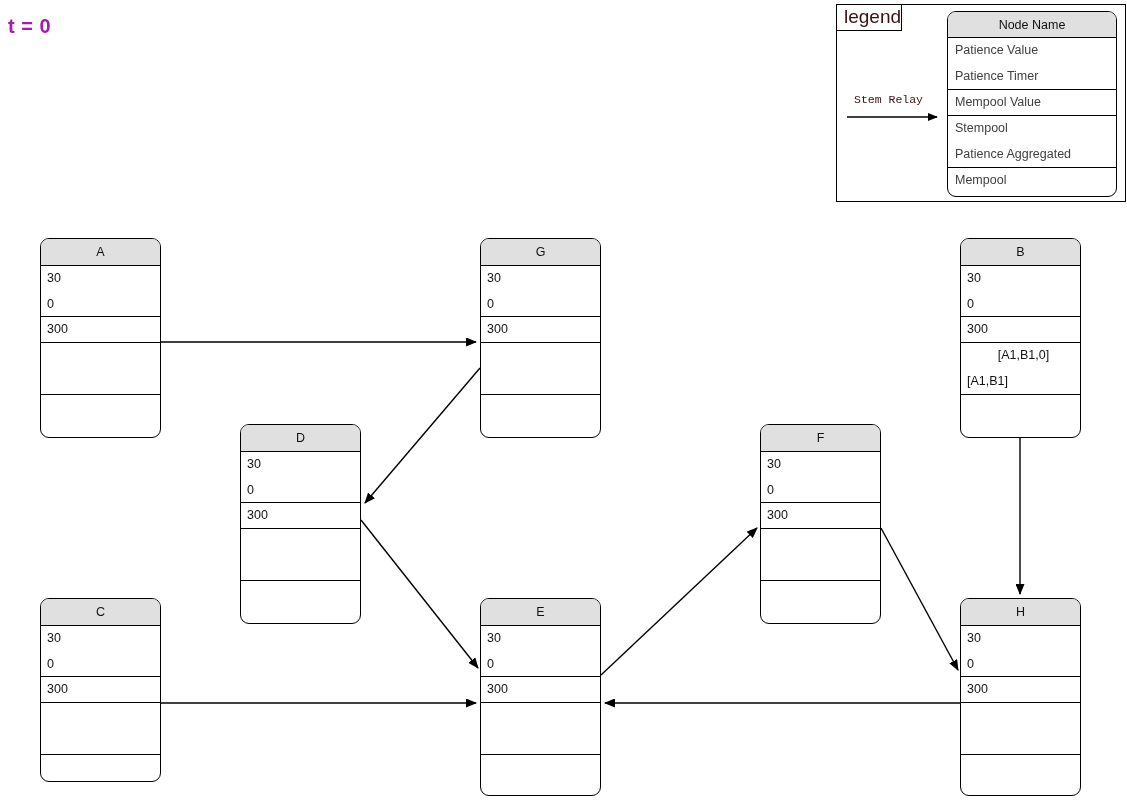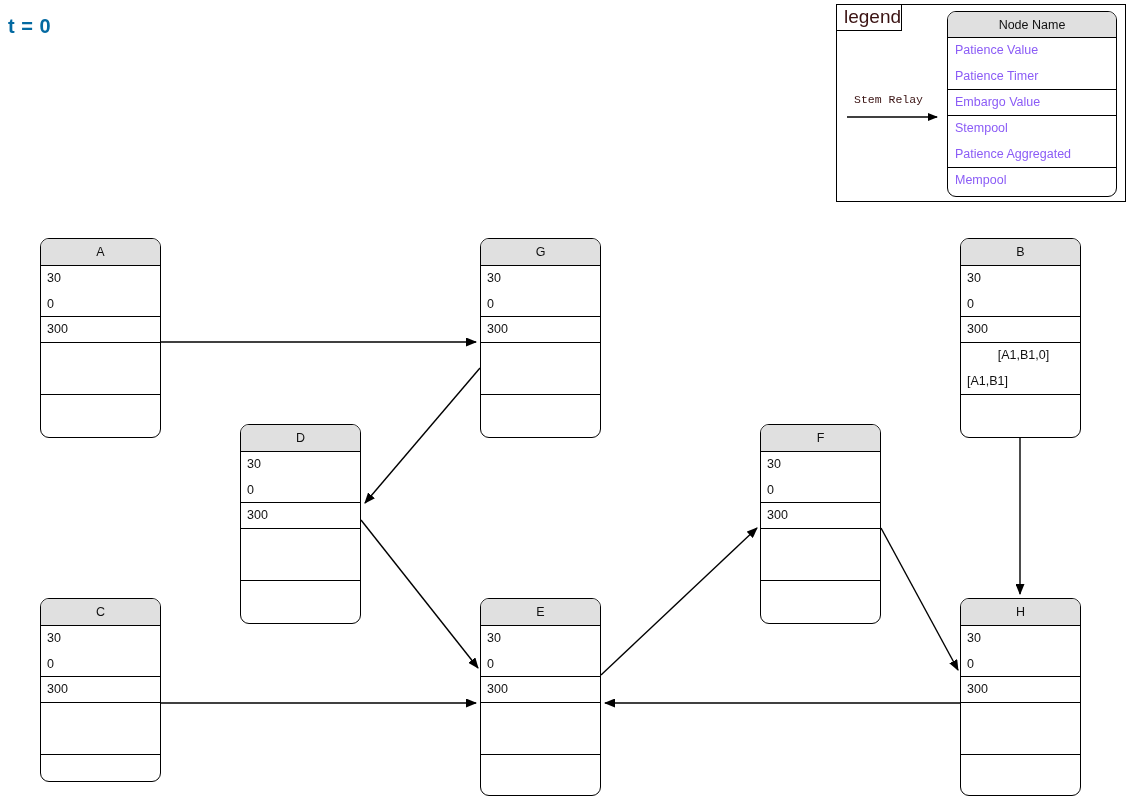--- a/index.html
+++ b/index.html
@@ -28,21 +28,21 @@
     pointer-events: none;
   }
 
   
   .time-label {
     position: absolute;
     left: 8px;
     top: 15px;
     font-size: 20px;
     font-weight: bold;
-    color: #0369a1;
+    color: #a21caf;
     letter-spacing: 0.5px;
   }
 
   
   .node {
     position: absolute;
     box-sizing: border-box;
     border: 1.4px solid #000;
     border-radius: 9px;
     background: #ffffff;
@@ -111,21 +111,21 @@
     border-bottom: 1.4px solid #000;
     text-align: center;
     font-size: 12.5px;
     color: #111;
     height: 26px;
     line-height: 26px;
   }
   .legend-cell {
     box-sizing: border-box;
     font-size: 12.5px;
-    color: #8b5cf6;
+    color: #404040;
     padding: 6px 0 0 7px;
     line-height: 13px;
     height: 26px;
   }
 </style>
 </head>
 <body>
 
 <div id="canvas">
 
@@ -144,21 +144,21 @@
         </marker>
       </defs>
       <line x1="10" y1="112" x2="100" y2="112" stroke="#000" stroke-width="1.4" marker-end="url(#lgarrow)"></line>
     </svg>
 
     <div class="legend-node" id="legend-node" style="left:110px; top:6px; width:170px; height:186px;">
       <div class="legend-node-header">Node Name</div>
       <div id="legend-rows">
           <div class="legend-cell">Patience Value</div>
           <div class="legend-cell sep">Patience Timer</div>
-          <div class="legend-cell sep">Embargo Value</div>
+          <div class="legend-cell sep">Mempool Value</div>
           <div class="legend-cell">Stempool</div>
           <div class="legend-cell sep">Patience Aggregated</div>
           <div class="legend-cell">Mempool</div>
         </div>
     </div>
   </div>
 
   <div id="nodes-layer">
       <div class="node" style="left: 40px; top: 238px; width: 121px; height: 200px;">
         <div class="node-header">A</div>

